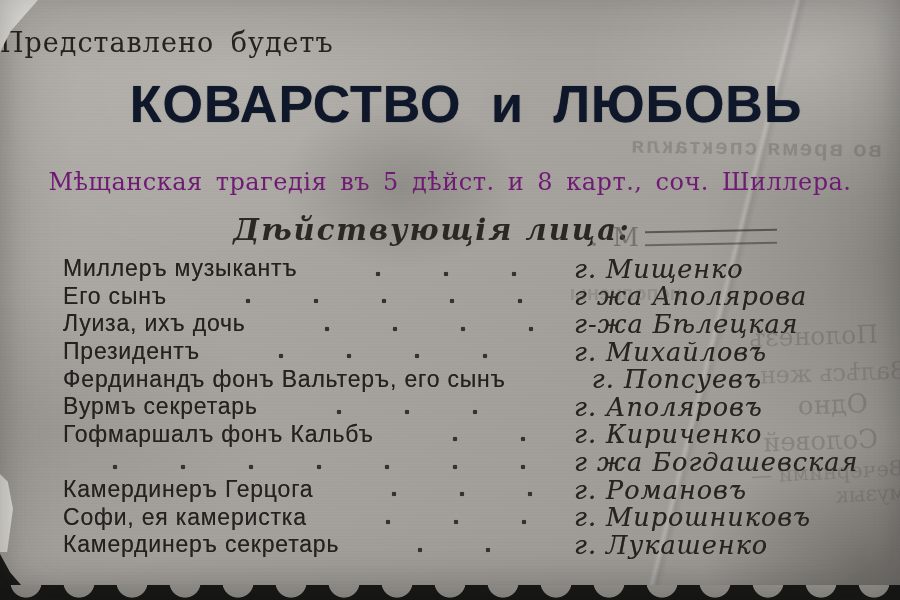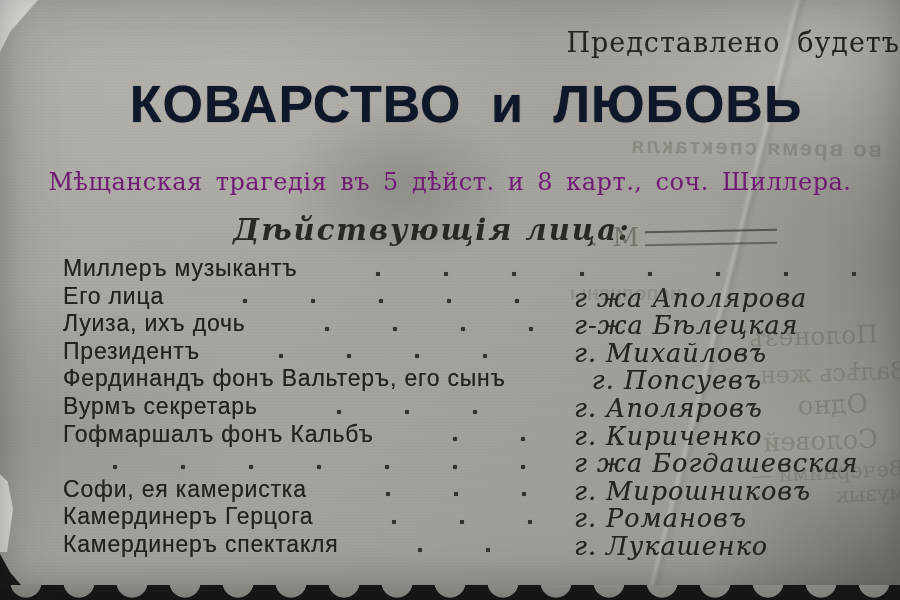--- a/index.html
+++ b/index.html
@@ -12,40 +12,40 @@
     radial-gradient(ellipse 260px 320px at 880px 260px, rgba(78,76,70,.24), rgba(78,76,70,0) 70%),
     radial-gradient(ellipse 220px 170px at 868px 565px, rgba(58,56,52,.38), rgba(58,56,52,0) 75%),
     radial-gradient(ellipse 300px 210px at 55px 430px, rgba(88,86,80,.16), rgba(88,86,80,0) 70%),
     radial-gradient(ellipse 320px 210px at 810px 55px, rgba(255,255,255,.16), rgba(255,255,255,0) 70%),
     radial-gradient(ellipse 420px 260px at 240px 80px, rgba(255,255,255,.10), rgba(255,255,255,0) 70%),
     repeating-linear-gradient(0deg, rgba(0,0,0,.015) 0 1px, rgba(0,0,0,0) 1px 3px),
     linear-gradient(135deg, rgba(255,255,255,.07), rgba(0,0,0,.09));}
   .vignette{position:absolute;inset:0;pointer-events:none;
     box-shadow:inset 0 0 70px rgba(20,20,18,.22), inset 0 -16px 28px rgba(20,20,18,.16);}
 
-  .announcement{position:absolute;top:27px;left:0;right:0;text-align:right;
+  .announcement{position:absolute;top:27px;left:0;right:0;text-align:left;
     font-family:"DejaVu Serif",serif;font-size:27px;color:#26241f;
     letter-spacing:1px;word-spacing:7px;}
   .title{position:absolute;top:74px;left:0;right:0;margin:0;text-align:center;
     font-family:"Liberation Sans","DejaVu Sans",sans-serif;font-weight:bold;font-size:52px;
     color:#0f172a;letter-spacing:1px;word-spacing:14px;text-shadow:0 0 1px rgba(23,22,19,.7);padding-left:32px;}
   .subtitle{position:absolute;top:168px;left:0;right:0;text-align:center;
     font-family:"DejaVu Serif",serif;font-size:24px;color:#701a75;
     letter-spacing:.5px;word-spacing:5px;}
   .cast-heading{position:absolute;top:213px;left:0;width:100%;text-align:center;
     font-family:"DejaVu Serif",serif;font-style:italic;font-weight:bold;font-size:29px;
     color:#2a2823;letter-spacing:2px;transform:translateX(-18px);}
   .double-rule{position:absolute;left:645px;top:230px;width:132px;height:11px;
     border-top:2px solid rgba(40,39,35,.60);border-bottom:2px solid rgba(40,39,35,.48);
     transform:skewY(-1deg);}
   .m-mark{position:absolute;left:590px;top:222px;font-family:"Liberation Sans",sans-serif;
     font-size:26px;color:#57544c;opacity:.55;letter-spacing:3px;}
 
   .cast{position:absolute;top:255px;left:0;right:0;}
-  .cast-row{display:flex;align-items:flex-start;height:27.6px;padding-left:63px;padding-right:26px;
+  .cast-row{display:flex;align-items:center;height:27.6px;padding-left:63px;padding-right:26px;
     font-family:"Liberation Sans","DejaVu Sans",sans-serif;font-size:23px;color:#23221f;
     letter-spacing:.8px;gap:29px;}
   .role{white-space:nowrap;text-shadow:0 0 .5px rgba(35,34,31,.6);}
   .leader{flex:1 1 auto;align-self:flex-end;height:12px;margin:0 10px 3px 18px;
     background-image:radial-gradient(2.6px at 50% 50%, #34332e 80%, rgba(0,0,0,0) 100%);
     background-size:68px 12px;background-repeat:repeat-x;}
   .actor{flex:0 0 300px;font-family:"DejaVu Serif",serif;font-style:italic;font-size:25.5px;
     color:#26241f;letter-spacing:1px;white-space:nowrap;text-shadow:0 0 .5px rgba(38,36,31,.5);}
 
   .bleed{position:absolute;font-family:"DejaVu Serif",serif;color:#514e47;pointer-events:none;}
@@ -83,23 +83,24 @@
     <div class="subtitle">Мѣщанская трагедія въ 5 дѣйст. и 8 карт., соч. Шиллера.</div>
 
     <div class="cast-heading">Дѣйствующія лица:</div>
     <div class="m-mark bleed">. М</div>
     <div class="double-rule"></div>
 
     <div class="cast">
       <div class="cast-row">
         <span class="role">Миллеръ музыкантъ</span>
         <span class="leader"></span>
+        <span class="actor">г. Мищенко</span>
       </div>
       <div class="cast-row">
-        <span class="role">Его лица</span>
+        <span class="role">Его сынъ</span>
         <span class="leader"></span>
         <span class="actor">г жа Аполярова</span>
       </div>
       <div class="cast-row">
         <span class="role">Луиза, ихъ дочь</span>
         <span class="leader"></span>
         <span class="actor">г-жа Бѣлецкая</span>
       </div>
       <div class="cast-row">
         <span class="role">Президентъ</span>
@@ -119,31 +120,31 @@
       <div class="cast-row">
         <span class="role">Гофмаршалъ фонъ Кальбъ</span>
         <span class="leader"></span>
         <span class="actor">г. Кириченко</span>
       </div>
       <div class="cast-row">
         <span class="leader"></span>
         <span class="actor">г жа Богдашевская</span>
       </div>
       <div class="cast-row">
+        <span class="role">Камердинеръ Герцога</span>
+        <span class="leader"></span>
+        <span class="actor">г. Романовъ</span>
+      </div>
+      <div class="cast-row">
         <span class="role">Софи, ея камеристка</span>
         <span class="leader"></span>
         <span class="actor">г. Мирошниковъ</span>
       </div>
       <div class="cast-row">
-        <span class="role">Камердинеръ Герцога</span>
-        <span class="leader"></span>
-        <span class="actor">г. Романовъ</span>
-      </div>
-      <div class="cast-row">
-        <span class="role">Камердинеръ спектакля</span>
+        <span class="role">Камердинеръ секретарь</span>
         <span class="leader"></span>
         <span class="actor">г. Лукашенко</span>
       </div>
     </div>
 
     <div class="bleed bleed-1">во время спектакля</div>
     <div class="bleed bleed-2">исполнены</div>
     <div class="bleed bleed-3">Полонезъ</div>
     <div class="bleed bleed-4">Залѣсь жен</div>
     <div class="bleed bleed-5">Одно</div>

